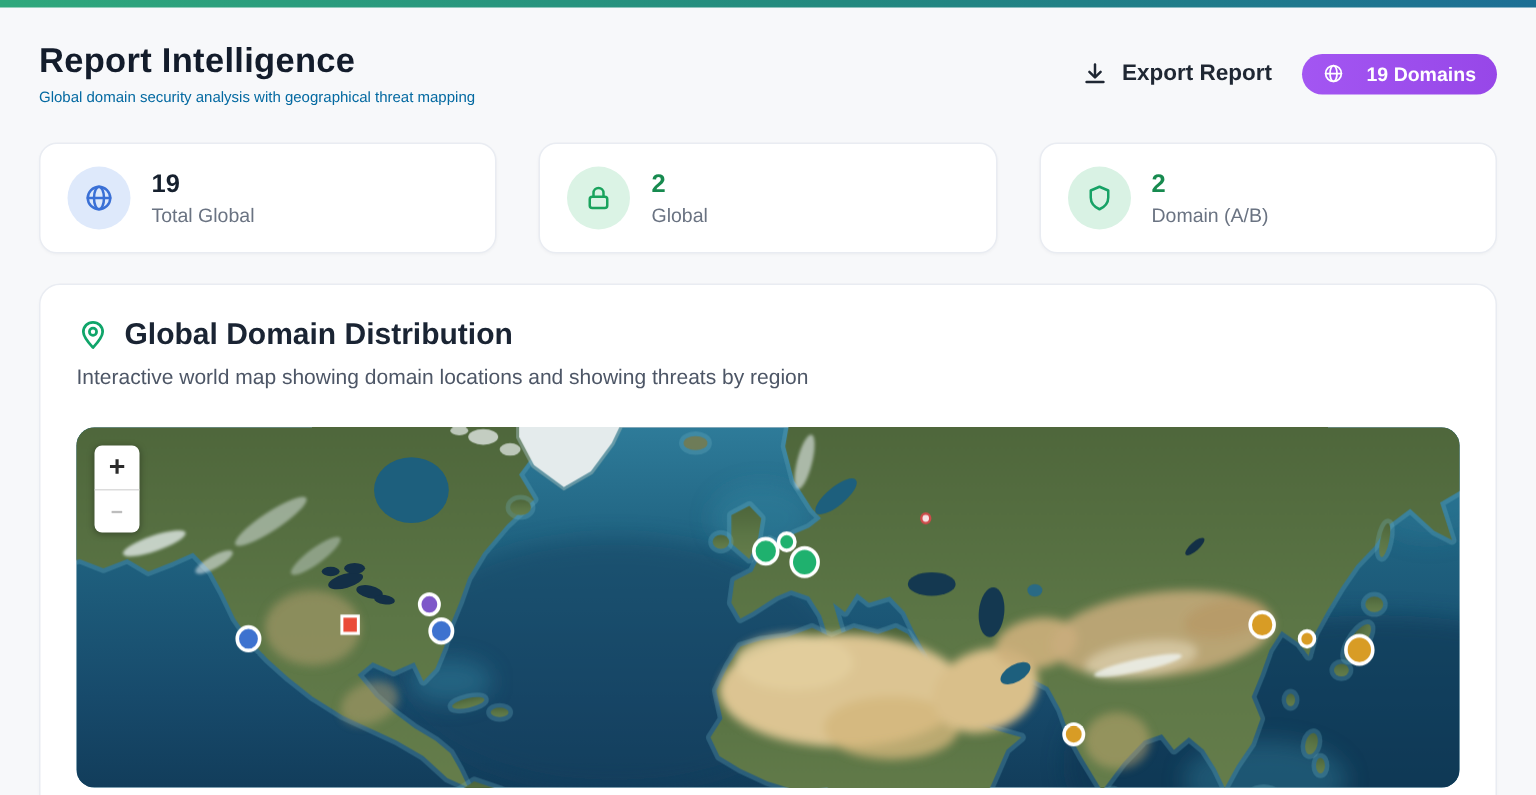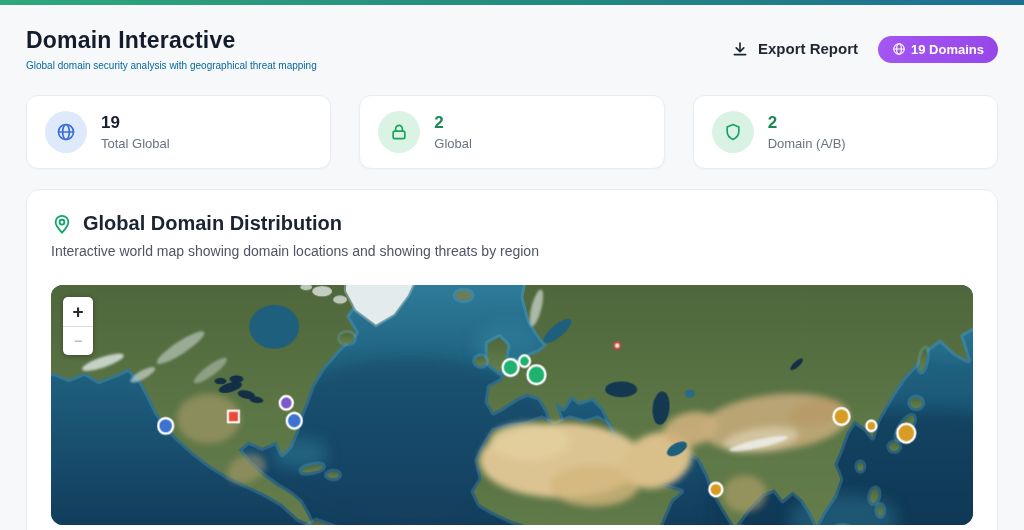--- a/index.html
+++ b/index.html
@@ -11,50 +11,50 @@
   }
   .accent-bar { height: 5px; background: linear-gradient(90deg, #2fa87c, #23897f 55%, #1d6f95); }
   .page { padding: 0 26px; }
 
   
   .hdr { display: flex; justify-content: space-between; align-items: center; margin-top: 22px; }
   .hdr h1 { font-size: 23px; font-weight: 700; color: #131c2b; letter-spacing: 0.2px; }
   .hdr .subtitle { font-size: 10px; color: #0369a1; margin-top: 6px; }
   .hdr-right { display: flex; align-items: center; gap: 20px; }
   .export-btn { display: flex; align-items: flex-start; gap: 9px; font-size: 15px; font-weight: 700; color: #1f2733; cursor: pointer; background: none; border: none; font-family: inherit; }
-  .domains-badge { display: flex; align-items: center; gap: 5px; background: linear-gradient(90deg, #a356f2, #9747e8); color: #fff; font-size: 13px; font-weight: 700; padding: 6px 14px; border-radius: 999px; }
+  .domains-badge { display: flex; align-items: center; gap: 15px; background: linear-gradient(90deg, #a356f2, #9747e8); color: #fff; font-size: 13px; font-weight: 700; padding: 6px 14px; border-radius: 999px; }
 
   
   .stats { display: flex; gap: 28px; margin-top: 24px; }
   .stat-card { flex: 1; background: #fff; border: 1px solid #e9ecf2; border-radius: 12px; padding: 15px 18px; display: flex; align-items: center; gap: 14px; box-shadow: 0 1px 2px rgba(16,24,40,.03); }
   .stat-icon { width: 42px; height: 42px; border-radius: 50%; display: flex; align-items: center; justify-content: center; flex: none; }
   .stat-num { font-size: 17px; font-weight: 800; line-height: 1.15; }
   .stat-lbl { font-size: 13px; color: #6a7382; margin-top: 3px; }
 
   
   .section-card { background: #fff; border: 1px solid #e9ecf2; border-radius: 14px; margin-top: 20px; padding: 22px 24px; height: 480px; box-shadow: 0 1px 2px rgba(16,24,40,.03); }
-  .sec-title-row { display: flex; align-items: flex-end; gap: 10px; }
+  .sec-title-row { display: flex; align-items: flex-start; gap: 10px; }
   .sec-title { font-size: 20px; font-weight: 700; color: #1a2433; }
   .sec-sub { font-size: 14px; color: #4d5666; margin-top: 8px; }
   .map-wrap { position: relative; margin-top: 26px; border-radius: 12px; overflow: hidden; height: 240px; background: #1c5e7d; }
   .map-wrap svg.world { position: absolute; inset: 0; width: 100%; height: 100%; display: block; }
   .zoom-ctl { position: absolute; top: 12px; left: 12px; width: 30px; background: #fff; border-radius: 5px; box-shadow: 0 1px 5px rgba(0,0,0,.35); overflow: hidden; z-index: 5; }
   .zoom-btn { height: 29px; display: flex; align-items: center; justify-content: center; font-size: 19px; font-weight: 700; color: #2b2b2b; cursor: pointer; user-select: none; }
   .zoom-btn.out { border-top: 1px solid #dcdcdc; color: #bdbdbd; font-size: 14px; }
 </style>
 </head>
 <body>
 
 <div class="accent-bar"></div>
 
 <div class="page">
 
   <div class="hdr">
     <div>
-      <h1>Domain Interactive</h1>
+      <h1>Report Intelligence</h1>
       <div class="subtitle">Global domain security analysis with geographical threat mapping</div>
     </div>
     <div class="hdr-right">
       <button class="export-btn">
         <span style="display:flex">
           <svg width="18" height="18" viewBox="0 0 24 24" fill="none" stroke="#1f2733" stroke-width="2.2" stroke-linecap="round" stroke-linejoin="round">
             <path d="M12 4v10"></path>
               <path d="M7 10.5l5 5 5-5"></path>
               <path d="M4.5 19.5h15"></path>
           </svg>

